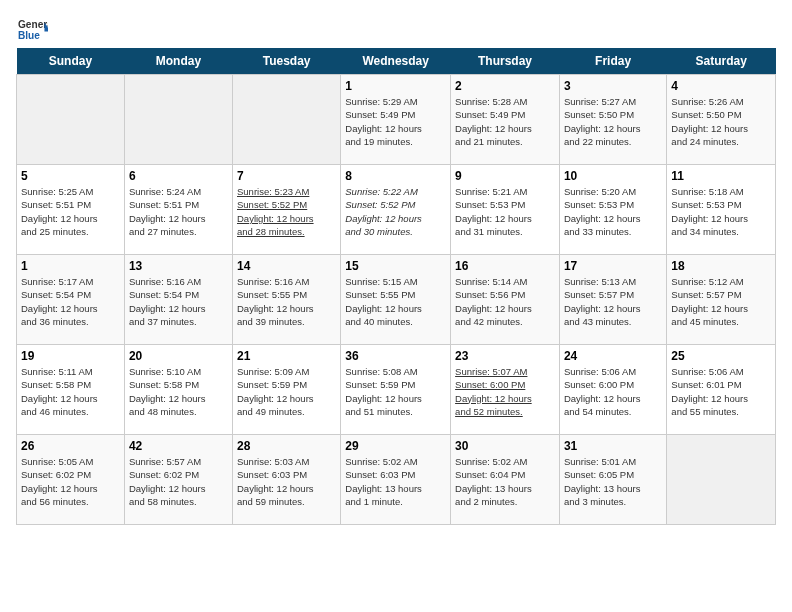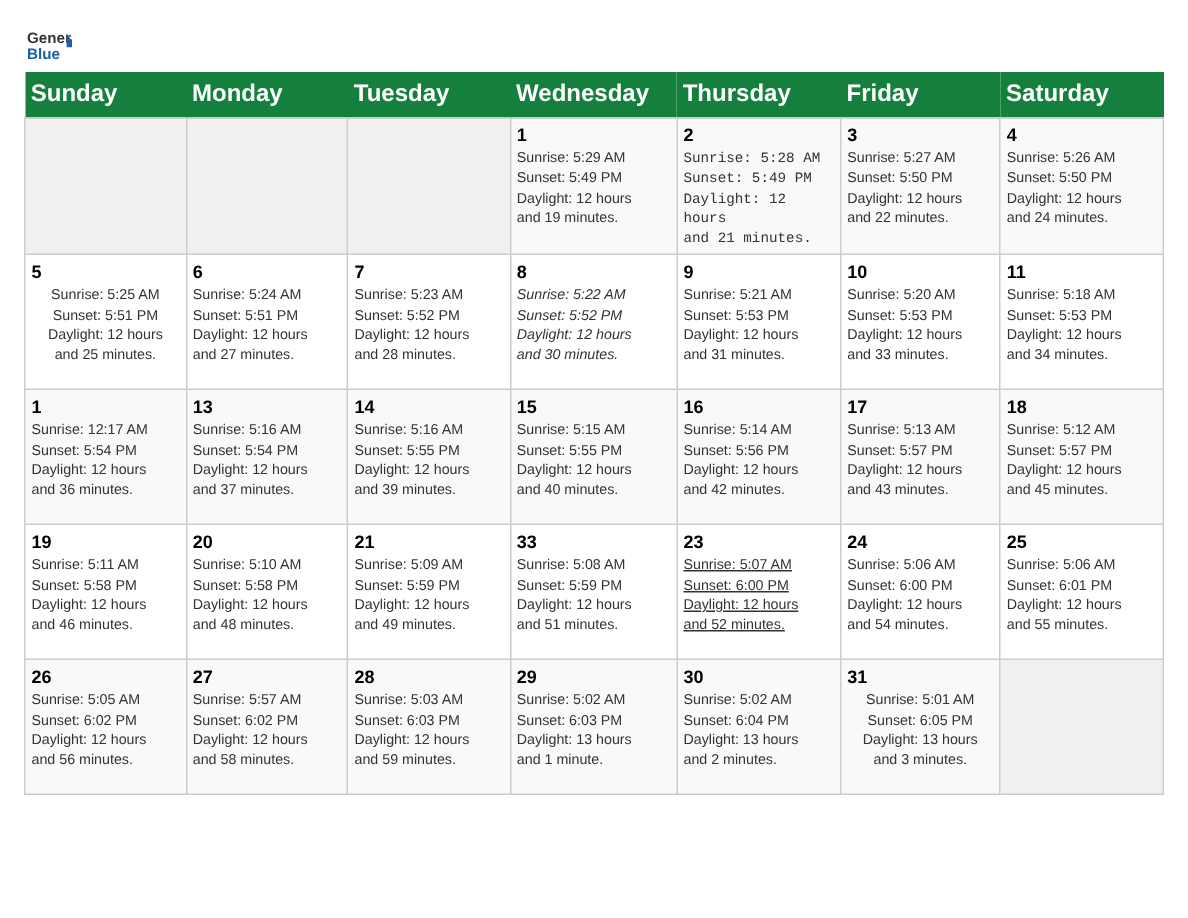--- a/index.html
+++ b/index.html
@@ -37,25 +37,25 @@
       font-size: 14px;
       color: #333;
       font-weight: bold;
     }
     table {
       width: 100%;
       border-collapse: collapse;
       font-size: 10px;
     }
     thead tr th {
-      background-color: #15803d;
+      background-color: #0c4a6e;
       color: #fff;
       padding: 6px 4px;
-      text-align: left;
-      font-size: 16px;
+      text-align: center;
+      font-size: 12px;
       font-weight: bold;
     }
     tbody tr td {
       border: 1px solid #ccc;
       vertical-align: top;
       padding: 4px 4px;
       height: 90px;
       width: 113px;
       background: #fff;
     }
@@ -117,21 +117,21 @@
         <td class="empty"></td>
         <td>
           <span class="day-num">1</span>
           <div class="day-info" style="white-space: pre-line;">Sunrise: 5:29 AM
 Sunset: 5:49 PM
 Daylight: 12 hours
 and 19 minutes.</div>
         </td>
         <td>
           <span class="day-num">2</span>
-          <div class="day-info" style="white-space: pre-line; font-family: Liberation Mono, monospace;">Sunrise: 5:28 AM
+          <div class="day-info" style="white-space: pre-line;">Sunrise: 5:28 AM
 Sunset: 5:49 PM
 Daylight: 12 hours
 and 21 minutes.</div>
         </td>
         <td>
           <span class="day-num">3</span>
           <div class="day-info" style="white-space: pre-line;">Sunrise: 5:27 AM
 Sunset: 5:50 PM
 Daylight: 12 hours
 and 22 minutes.</div>
@@ -140,35 +140,35 @@
           <span class="day-num">4</span>
           <div class="day-info" style="white-space: pre-line;">Sunrise: 5:26 AM
 Sunset: 5:50 PM
 Daylight: 12 hours
 and 24 minutes.</div>
         </td>
       </tr>
       <tr>
         <td>
           <span class="day-num">5</span>
-          <div class="day-info" style="white-space: pre-line; text-align: center;">Sunrise: 5:25 AM
+          <div class="day-info" style="white-space: pre-line;">Sunrise: 5:25 AM
 Sunset: 5:51 PM
 Daylight: 12 hours
 and 25 minutes.</div>
         </td>
         <td>
           <span class="day-num">6</span>
           <div class="day-info" style="white-space: pre-line;">Sunrise: 5:24 AM
 Sunset: 5:51 PM
 Daylight: 12 hours
 and 27 minutes.</div>
         </td>
         <td>
           <span class="day-num">7</span>
-          <div class="day-info" style="white-space: pre-line;">Sunrise: 5:23 AM
+          <div class="day-info" style="white-space: pre-line; text-decoration: underline;">Sunrise: 5:23 AM
 Sunset: 5:52 PM
 Daylight: 12 hours
 and 28 minutes.</div>
         </td>
         <td>
           <span class="day-num">8</span>
           <div class="day-info" style="white-space: pre-line; font-style: italic;">Sunrise: 5:22 AM
 Sunset: 5:52 PM
 Daylight: 12 hours
 and 30 minutes.</div>
@@ -191,21 +191,21 @@
           <span class="day-num">11</span>
           <div class="day-info" style="white-space: pre-line;">Sunrise: 5:18 AM
 Sunset: 5:53 PM
 Daylight: 12 hours
 and 34 minutes.</div>
         </td>
       </tr>
       <tr>
         <td>
           <span class="day-num">1</span>
-          <div class="day-info" style="white-space: pre-line;">Sunrise: 12:17 AM
+          <div class="day-info" style="white-space: pre-line;">Sunrise: 5:17 AM
 Sunset: 5:54 PM
 Daylight: 12 hours
 and 36 minutes.</div>
         </td>
         <td>
           <span class="day-num">13</span>
           <div class="day-info" style="white-space: pre-line;">Sunrise: 5:16 AM
 Sunset: 5:54 PM
 Daylight: 12 hours
 and 37 minutes.</div>
@@ -262,21 +262,21 @@
 and 48 minutes.</div>
         </td>
         <td>
           <span class="day-num">21</span>
           <div class="day-info" style="white-space: pre-line;">Sunrise: 5:09 AM
 Sunset: 5:59 PM
 Daylight: 12 hours
 and 49 minutes.</div>
         </td>
         <td>
-          <span class="day-num">33</span>
+          <span class="day-num">36</span>
           <div class="day-info" style="white-space: pre-line;">Sunrise: 5:08 AM
 Sunset: 5:59 PM
 Daylight: 12 hours
 and 51 minutes.</div>
         </td>
         <td>
           <span class="day-num">23</span>
           <div class="day-info" style="white-space: pre-line; text-decoration: underline;">Sunrise: 5:07 AM
 Sunset: 6:00 PM
 Daylight: 12 hours
@@ -299,21 +299,21 @@
       </tr>
       <tr>
         <td>
           <span class="day-num">26</span>
           <div class="day-info" style="white-space: pre-line;">Sunrise: 5:05 AM
 Sunset: 6:02 PM
 Daylight: 12 hours
 and 56 minutes.</div>
         </td>
         <td>
-          <span class="day-num">27</span>
+          <span class="day-num">42</span>
           <div class="day-info" style="white-space: pre-line;">Sunrise: 5:57 AM
 Sunset: 6:02 PM
 Daylight: 12 hours
 and 58 minutes.</div>
         </td>
         <td>
           <span class="day-num">28</span>
           <div class="day-info" style="white-space: pre-line;">Sunrise: 5:03 AM
 Sunset: 6:03 PM
 Daylight: 12 hours
@@ -328,21 +328,21 @@
         </td>
         <td>
           <span class="day-num">30</span>
           <div class="day-info" style="white-space: pre-line;">Sunrise: 5:02 AM
 Sunset: 6:04 PM
 Daylight: 13 hours
 and 2 minutes.</div>
         </td>
         <td>
           <span class="day-num">31</span>
-          <div class="day-info" style="white-space: pre-line; text-align: center;">Sunrise: 5:01 AM
+          <div class="day-info" style="white-space: pre-line;">Sunrise: 5:01 AM
 Sunset: 6:05 PM
 Daylight: 13 hours
 and 3 minutes.</div>
         </td>
         <td class="empty"></td>
       </tr>
     </tbody>
 </table>
 
 </body></html>

